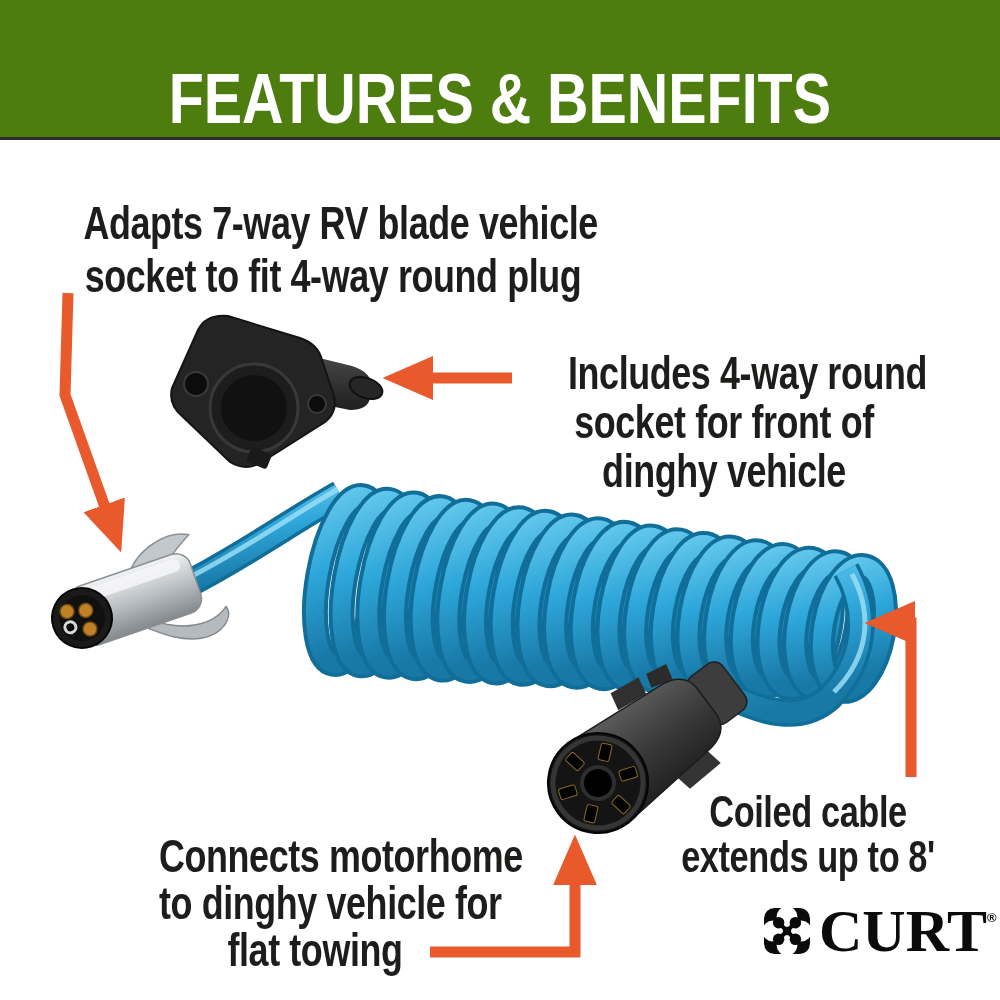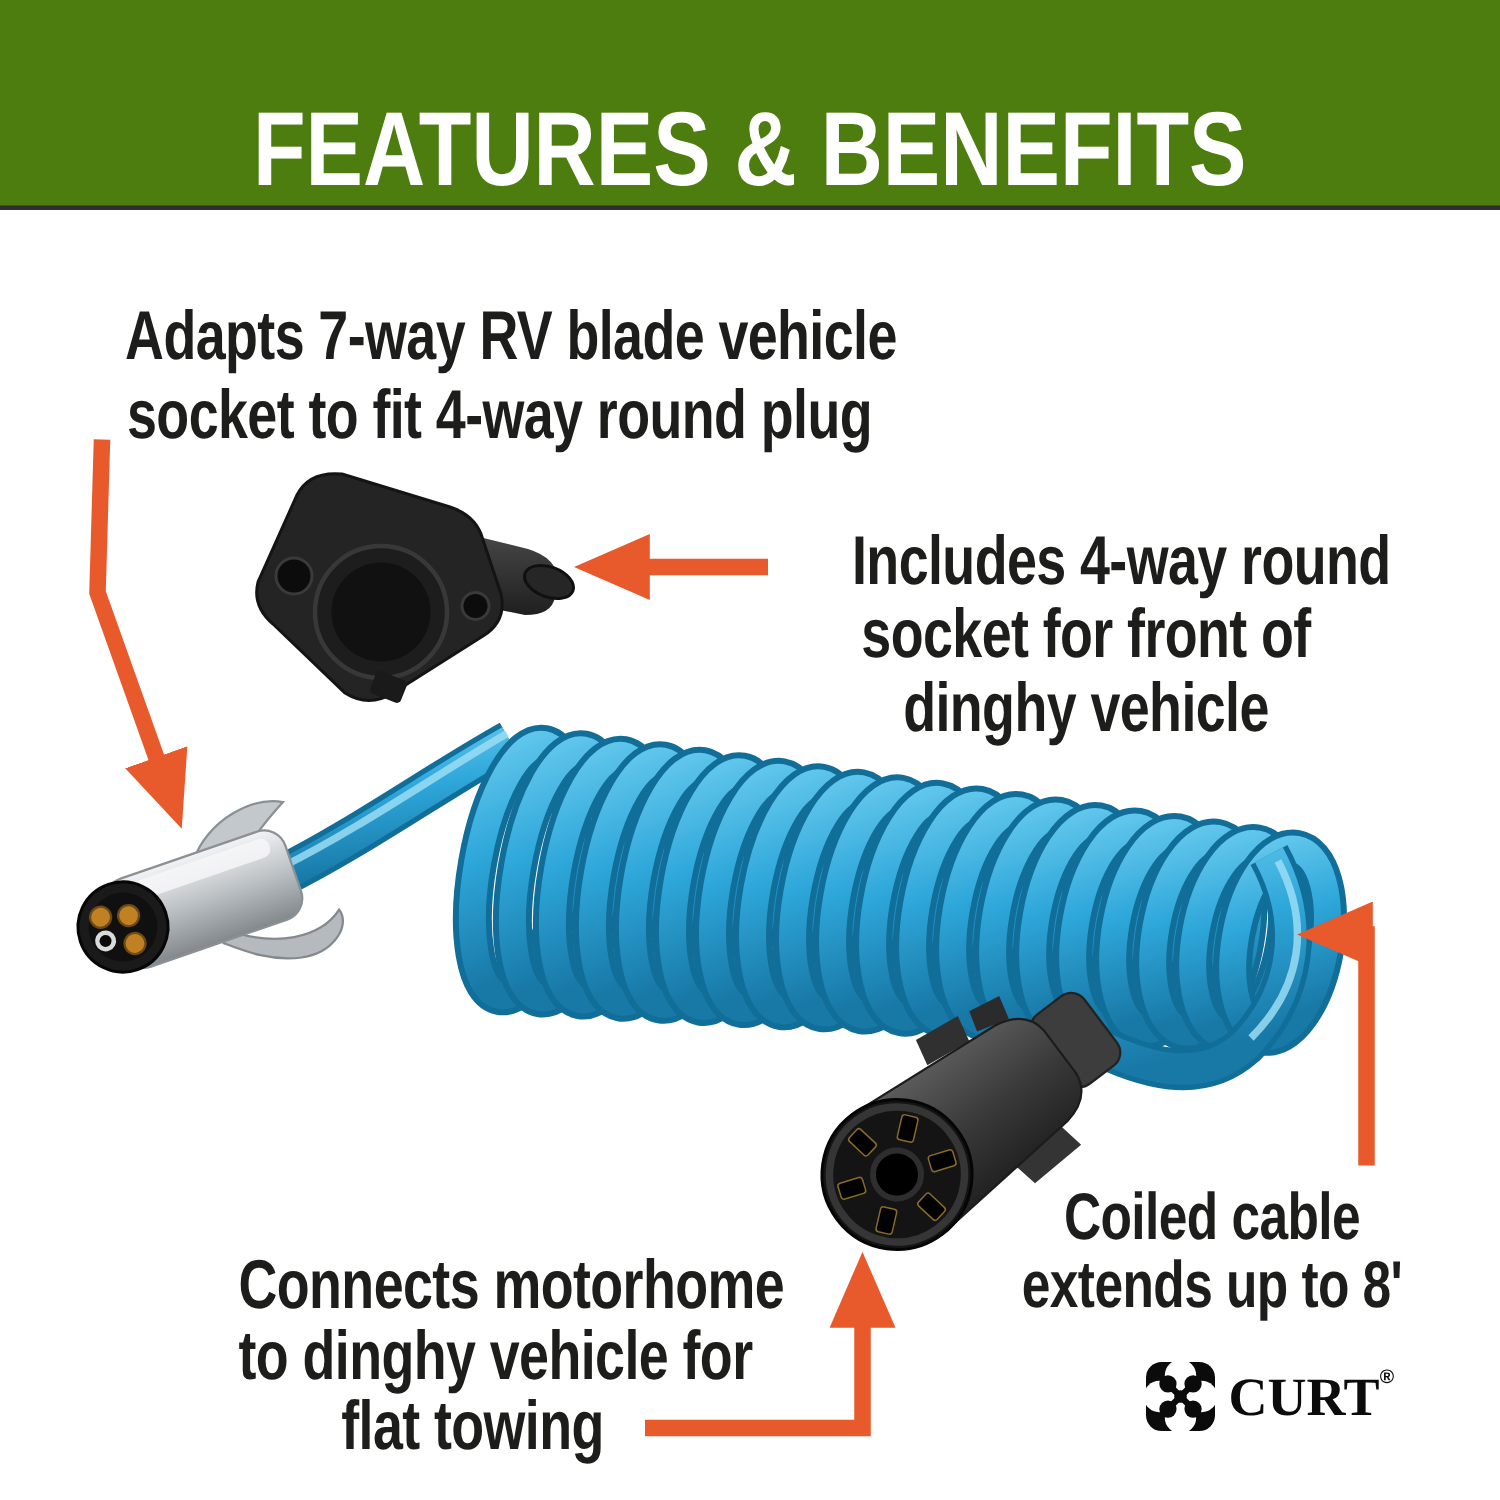--- a/index.html
+++ b/index.html
@@ -10,21 +10,21 @@
   .topbar-title{color:#ffffff;font-weight:700;font-size:70px;white-space:nowrap;
           transform:scaleX(0.82) translateY(2px);letter-spacing:0px;}
   .figure{position:absolute;left:0;top:0;width:1000px;height:1000px;}
   .callout{position:absolute;color:#1d1d1b;font-weight:700;text-align:center;
           transform:scaleX(0.78);transform-origin:center top;white-space:nowrap;letter-spacing:-0.5px;}
   .c1{left:13px;  top:197px; width:640px; font-size:46px; line-height:53px;}
   .c2{left:524px; top:349px; width:400px; font-size:46px; line-height:49px;}
   .c3{left:115px; top:833px; width:400px; font-size:46px; line-height:47px;}
   .c4{left:608px; top:789px; width:400px; font-size:44px; line-height:45px;}
   .brand{position:absolute;left:764px;top:906px;height:50px;display:flex;align-items:center;}
-  .brand-word{font-family:"Liberation Serif",serif;font-weight:700;font-size:36px;line-height:46px;
+  .brand-word{font-family:"Liberation Serif",serif;font-weight:700;font-size:60px;line-height:46px;
           color:#0b0b0b;margin-left:9px;letter-spacing:0px;}
   .brand-reg{font-size:13px;font-weight:700;color:#0b0b0b;align-self:flex-start;margin-top:4px;}
 </style>
 </head>
 <body>
 
 <div class="page">
 
   <svg class="figure" viewBox="0 0 1000 1000" aria-hidden="true">
     <defs>

